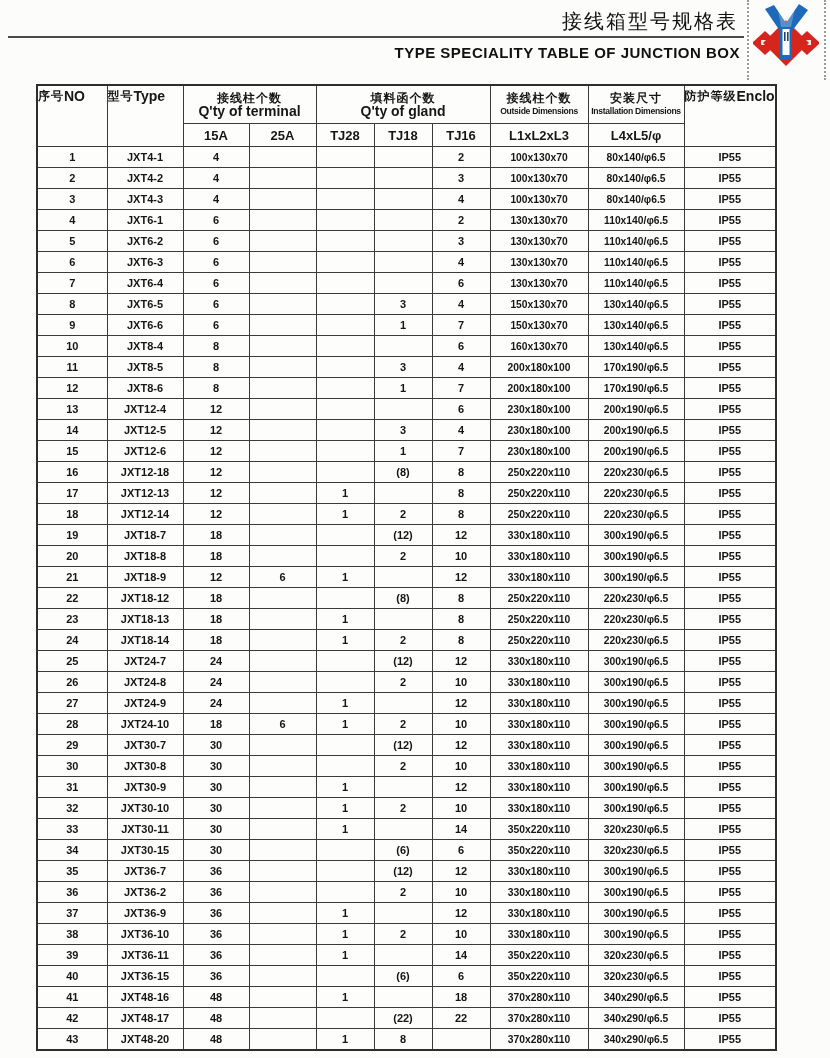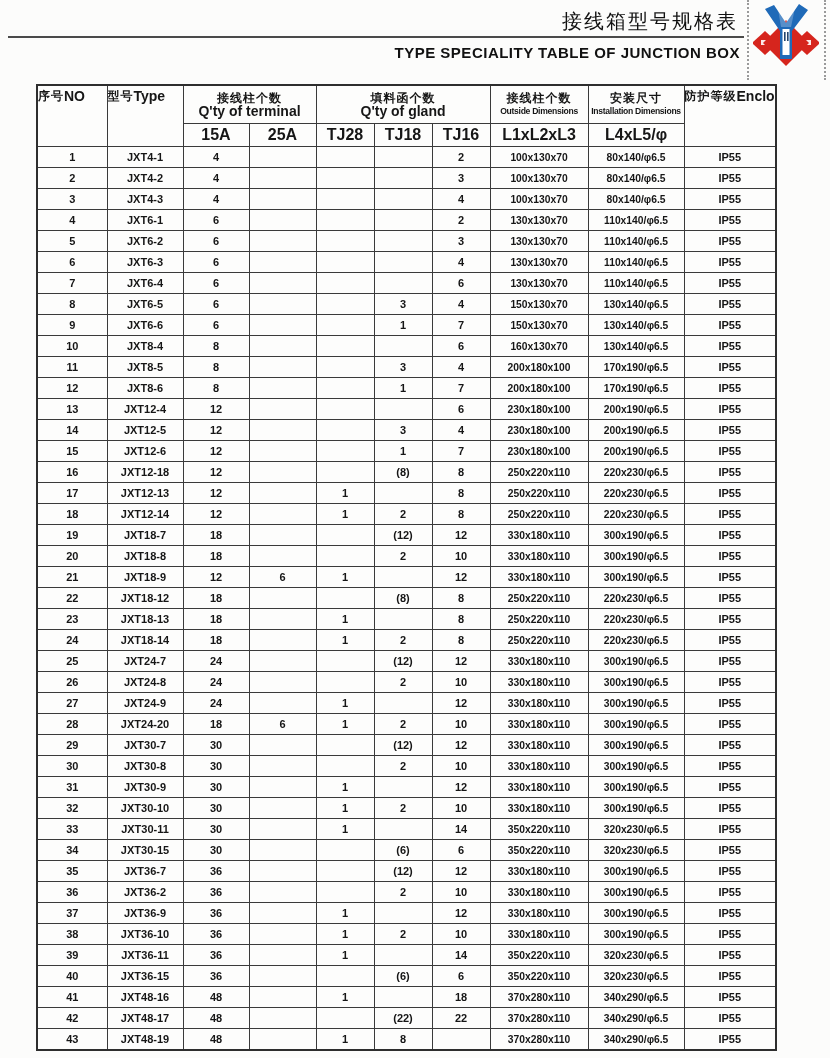--- a/index.html
+++ b/index.html
@@ -42,21 +42,21 @@
   }
   table.spec th, table.spec td{
     border:1px solid #3a3a3a;
     padding:0;margin:0;
     text-align:center;vertical-align:middle;
     font-weight:bold;color:#161616;
     overflow:hidden;white-space:nowrap;
   }
   table.spec{border:2px solid #2e2e2e;}
   thead tr.grp th{height:37px;}
-  thead tr.sub th{height:22px;font-size:16px;}
+  thead tr.sub th{height:22px;font-size:13px;}
   .hd2{display:flex;flex-direction:row;justify-content:flex-start;height:56px;}
   .hd1{display:flex;flex-direction:column;justify-content:center;height:37px;line-height:13px;}
   .zh{font-size:12px;letter-spacing:1px;}
   .en{font-size:14px;letter-spacing:0;}
   .en.squeeze{font-size:8.6px;letter-spacing:-.3px;}
   tbody td{height:20px;font-size:11px;}
   tbody td.dim{font-size:10.3px;}
 </style>
 </head>
 <body>
@@ -475,21 +475,21 @@
     <td></td>
     <td>1</td>
     <td></td>
     <td>12</td>
     <td class="dim">330x180x110</td>
     <td class="dim">300x190/φ6.5</td>
     <td>IP55</td>
   </tr>
       <tr>
     <td>28</td>
-    <td>JXT24-20</td>
+    <td>JXT24-10</td>
     <td>18</td>
     <td>6</td>
     <td>1</td>
     <td>2</td>
     <td>10</td>
     <td class="dim">330x180x110</td>
     <td class="dim">300x190/φ6.5</td>
     <td>IP55</td>
   </tr>
       <tr>
@@ -655,21 +655,21 @@
     <td></td>
     <td></td>
     <td>(22)</td>
     <td>22</td>
     <td class="dim">370x280x110</td>
     <td class="dim">340x290/φ6.5</td>
     <td>IP55</td>
   </tr>
       <tr>
     <td>43</td>
-    <td>JXT48-19</td>
+    <td>JXT48-20</td>
     <td>48</td>
     <td></td>
     <td>1</td>
     <td>8</td>
     <td></td>
     <td class="dim">370x280x110</td>
     <td class="dim">340x290/φ6.5</td>
     <td>IP55</td>
   </tr>
     </tbody>

